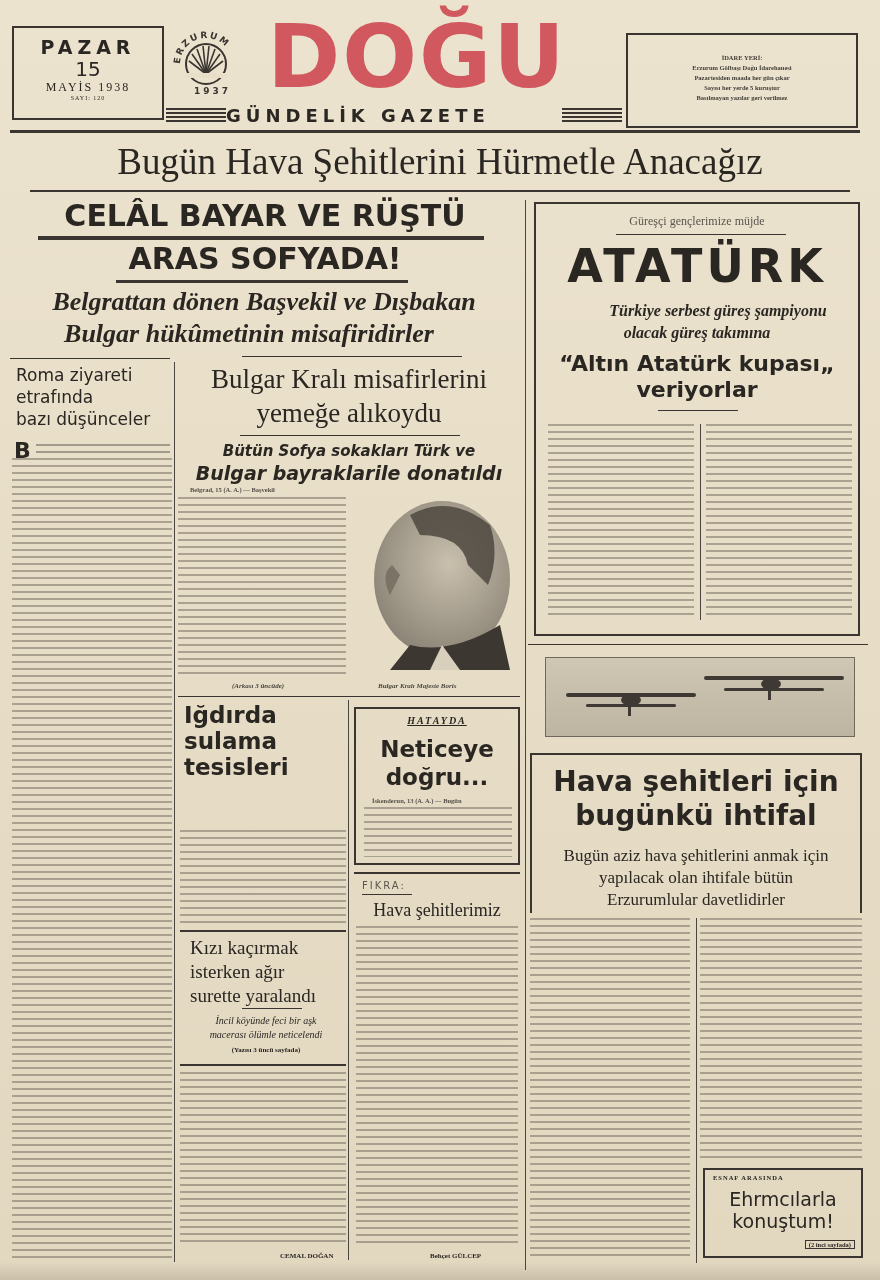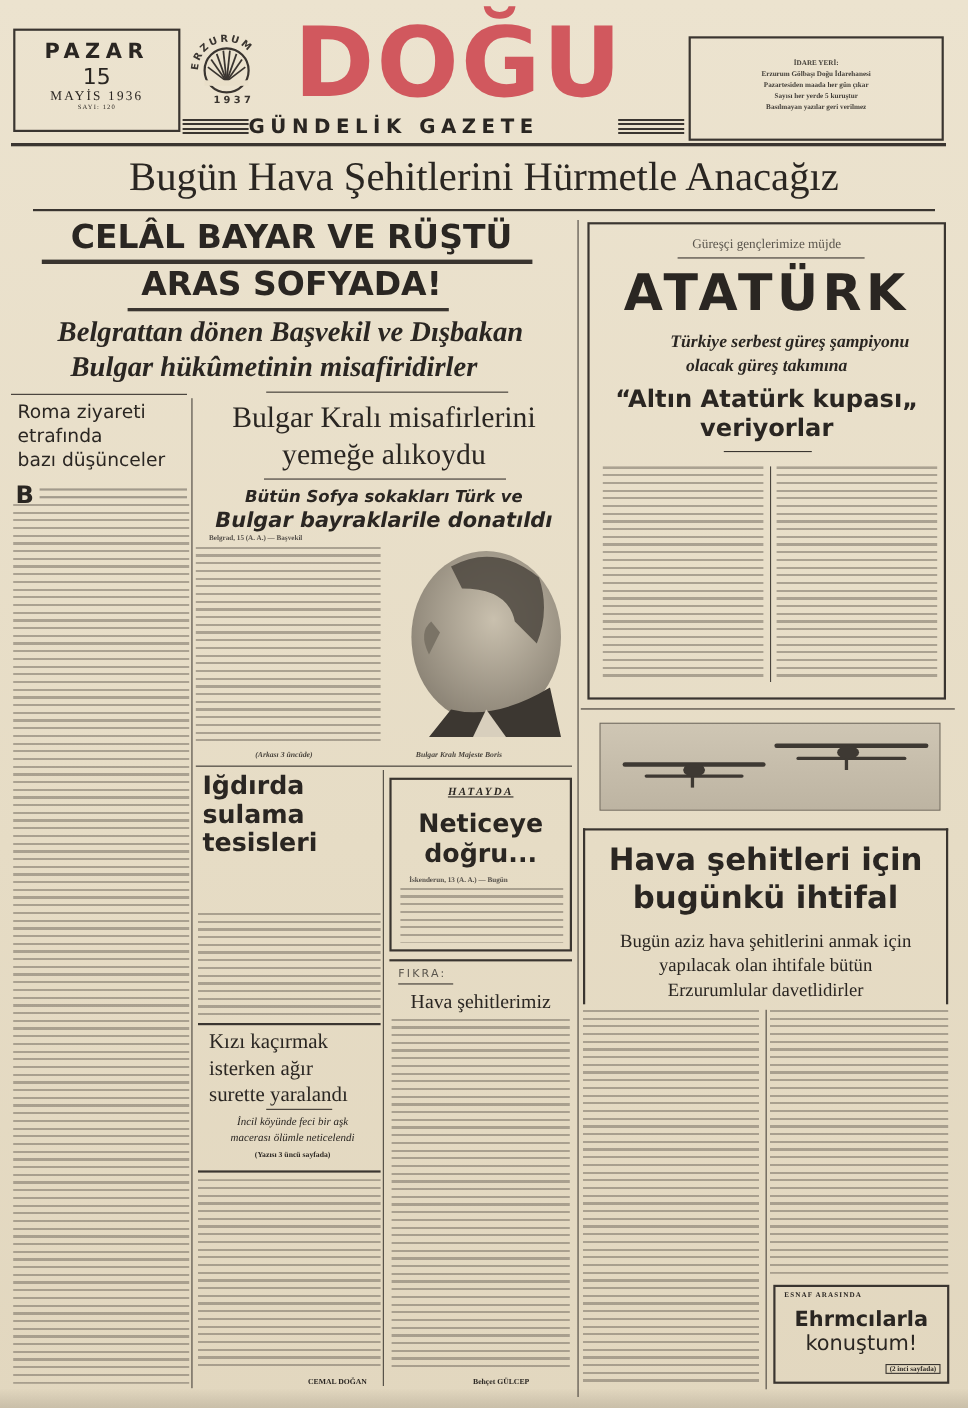--- a/index.html
+++ b/index.html
@@ -39,21 +39,21 @@
   .vline { position: absolute; width: 1px; background: #4a453e; }
 </style>
 </head>
 <body>
 
 <div class="page">
 
   <div class="abs datebox">
     <div class="day">PAZAR</div>
     <div class="num">15</div>
-    <div class="month">MAYİS 1936</div>
+    <div class="month">MAYİS 1938</div>
     <div class="issue">SAYI: 120</div>
   </div>
 
   <div class="abs emblem">
     <svg width="68" height="68" viewBox="0 0 68 68">
       <circle cx="34" cy="34" r="20" fill="none" stroke="#3a3530" stroke-width="2"></circle>
       <g stroke="#3a3530" stroke-width="1.6">
         <line x1="34" y1="44" x2="20" y2="24"></line>
           <line x1="34" y1="44" x2="25" y2="19"></line>
         <line x1="34" y1="44" x2="31" y2="16"></line>
@@ -181,21 +181,21 @@
       <div>yapılacak olan ihtifale bütün</div>
       <div>Erzurumlular davetlidirler</div>
     </div>
   </div>
   <div class="filler" style="left:530px;top:918px;width:160px;height:340px;background:repeating-linear-gradient(180deg,rgba(120,112,100,.55) 0 2px,transparent 2px 7px);"></div>
   <div class="vline" style="left:696px;top:918px;height:345px;"></div>
   <div class="filler" style="left:700px;top:918px;width:162px;height:240px;background:repeating-linear-gradient(180deg,rgba(120,112,100,.55) 0 2px,transparent 2px 7px);"></div>
 
   <div class="framebox" style="left:703px;top:1168px;width:160px;height:90px;">
     <div class="abs" style="left:8px;top:4px;font-size:6.5px;font-weight:bold;letter-spacing:1px;">ESNAF ARASINDA</div>
-    <div class="abs h-big" style="left:0;top:18px;width:156px;font-weight:bold;font-size:19px;line-height:22px;">Ehrmcılarla</div>
+    <div class="abs h-big" style="left:0;top:18px;width:156px;font-weight:normal;font-size:19px;line-height:22px;">Ehrmcılarla</div>
     <div class="abs h-big" style="left:0;top:40px;width:156px;font-weight:normal;font-size:19px;line-height:22px;">konuştum!</div>
     <div class="abs" style="right:6px;top:70px;font-size:6.5px;font-weight:bold;border:1px solid #3a3530;padding:0 3px;">(2 inci sayfada)</div>
   </div>
 
   <div class="abs" style="left:184px;top:702px;width:160px;font-family:'DejaVu Sans',sans-serif;font-weight:bold;font-size:23px;line-height:26px;">
     <div>Iğdırda</div>
     <div>sulama</div>
     <div>tesisleri</div>
   </div>
   <div class="filler" style="left:180px;top:830px;width:166px;height:94px;background:repeating-linear-gradient(180deg,rgba(120,112,100,.55) 0 2px,transparent 2px 7px);"></div>

